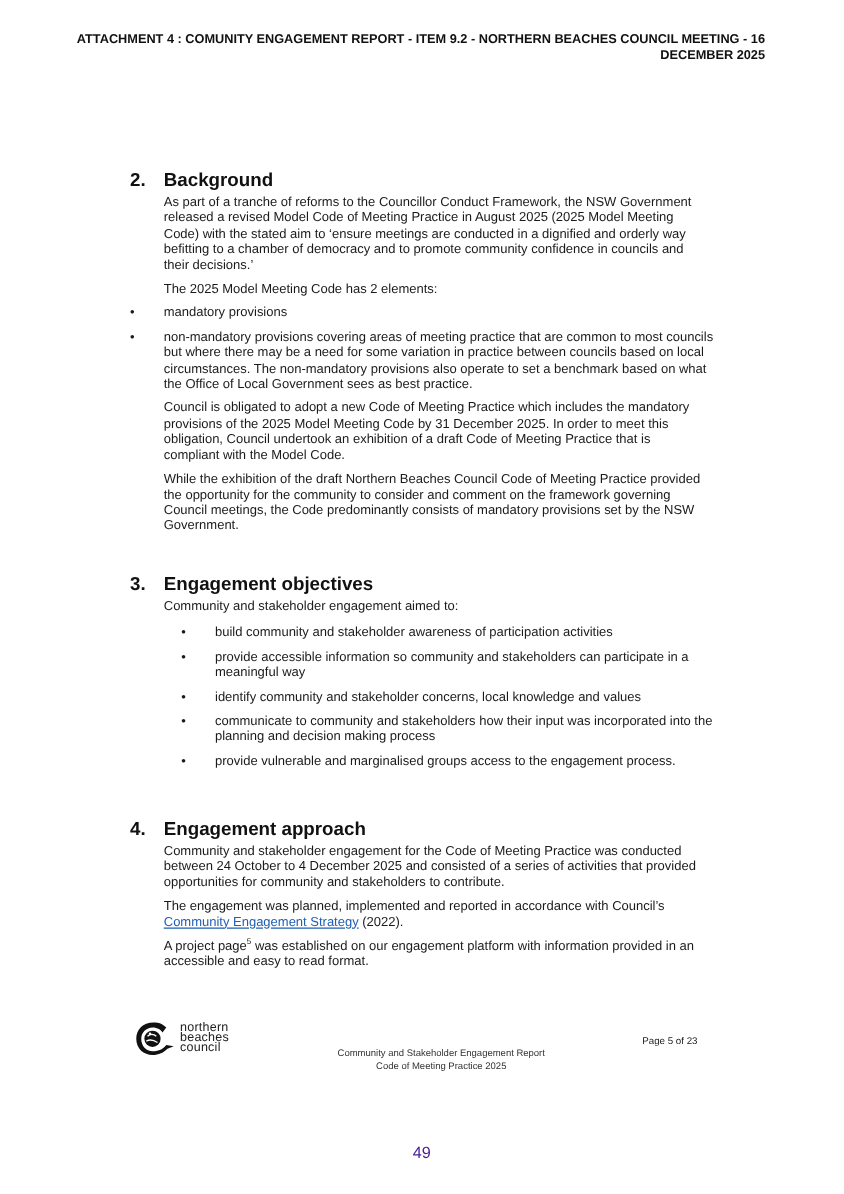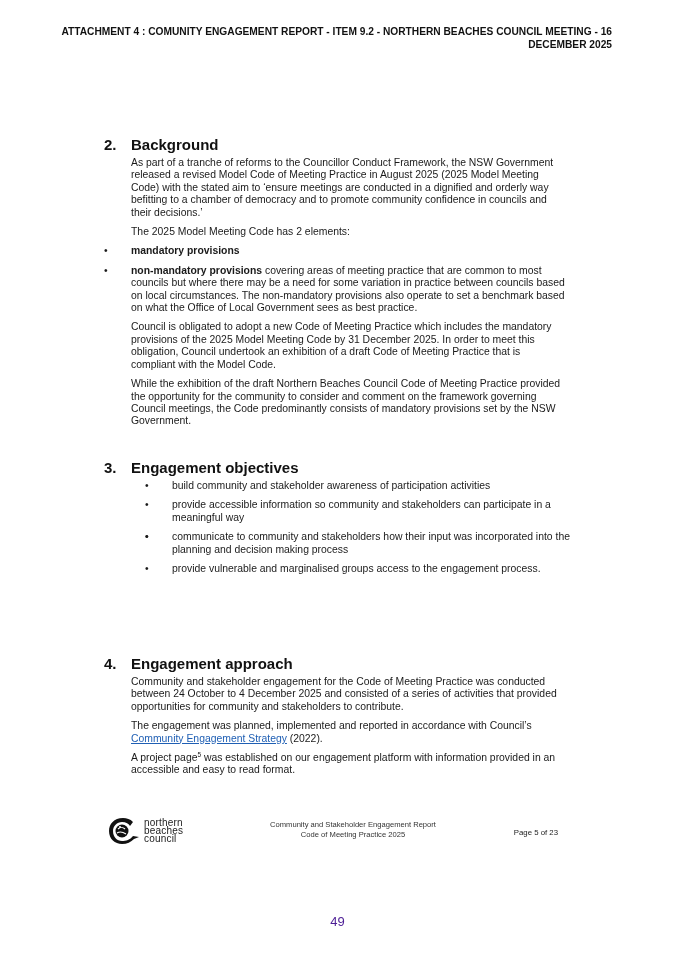--- a/index.html
+++ b/index.html
@@ -15,30 +15,30 @@
     .sec-head { display: flex; align-items: baseline; font-weight: bold; font-size: 15px; color: #111; margin: 0 0 4px 0; }
     .sec-num { width: 27px; flex: none; }
     .body { margin-left: 27px; font-size: 10.4px; line-height: 12.4px; color: #1a1a1a; }
     .body p { margin: 0 12px 7px 0; }
     .blist { list-style: none; margin: 0 0 7px 0; padding: 0; }
     .blist li { position: relative; margin: 0 0 7px 0; }
     .blist.outer li { padding-left: 27px; }
     .blist.outer li .bullet { position: absolute; left: 0; top: 0; }
     .blist.inner li { padding-left: 41px; }
     .blist.inner li .bullet { position: absolute; left: 14px; top: 0; }
-    .bold { font-weight: bold; }
+    .bold { font-weight: normal; }
     a.link { color: #1f5fb4; text-decoration: underline; }
     sup { font-size: 6.5px; line-height: 0; vertical-align: super; }
     .footer {
       position: absolute; top: 814px; left: 108px; width: 464px; height: 36px;
     }
     .logo { position: absolute; left: 0; top: 2px; display: flex; align-items: center; }
     .logo-text { font-size: 10px; line-height: 8.3px; color: #222; margin-left: 4px; letter-spacing: 0.2px; }
     .footer-center {
-      position: absolute; left: 140px; width: 210px; top: 6px; text-align: center;
+      position: absolute; left: 140px; width: 210px; top: 24px; text-align: center;
       font-size: 7.6px; line-height: 9.5px; color: #333;
     }
     .footer-page { position: absolute; right: 14px; top: 14px; font-size: 7.8px; color: #222; }
     .page-number { position: absolute; top: 914px; left: 0; width: 675px; text-align: center; font-size: 13px; color: #4c1d95; }
   </style>
 </head>
 <body>
 
 <div class="header">
   <div>ATTACHMENT 4 : COMUNITY ENGAGEMENT REPORT - ITEM 9.2 - NORTHERN BEACHES COUNCIL MEETING - 16</div>
@@ -67,24 +67,25 @@
     <p>While the exhibition of the draft Northern Beaches Council Code of Meeting Practice provided the opportunity for the community to consider and comment on the framework governing Council meetings, the Code predominantly consists of mandatory provisions set by the NSW Government.</p>
   </div>
 </div>
 
 <div class="section" style="top:459px;">
   <div class="sec-head">
     <span class="sec-num">3.</span>
     <span>Engagement objectives</span>
   </div>
   <div class="body">
+    <p style="margin-bottom:9px;">Community and stakeholder engagement aimed to:</p>
     <ul class="blist inner">
       <li><span class="bullet">•</span><span>build community and stakeholder awareness of participation activities</span></li>
       <li><span class="bullet">•</span><span>provide accessible information so community and stakeholders can participate in a meaningful way</span></li>
-      <li><span class="bullet">•</span></li>
+      <li><span class="bullet">•</span><span>identify community and stakeholder concerns, local knowledge and values</span></li>
       <li><span class="bullet">•</span><span>communicate to community and stakeholders how their input was incorporated into the planning and decision making process</span></li>
       <li><span class="bullet">•</span><span>provide vulnerable and marginalised groups access to the engagement process.</span></li>
     </ul>
   </div>
 </div>
 
 <div class="section" style="top:655px;">
   <div class="sec-head">
     <span class="sec-num">4.</span>
     <span>Engagement approach</span>

